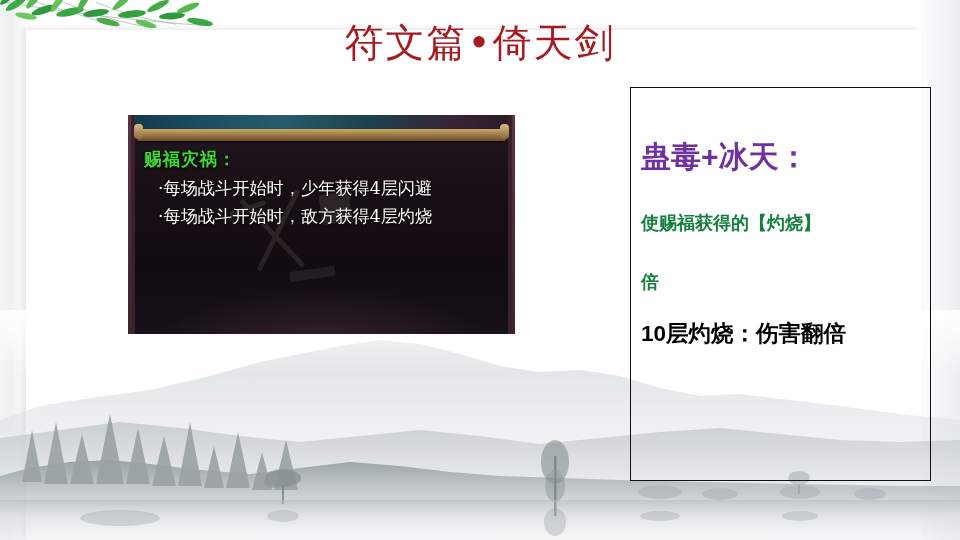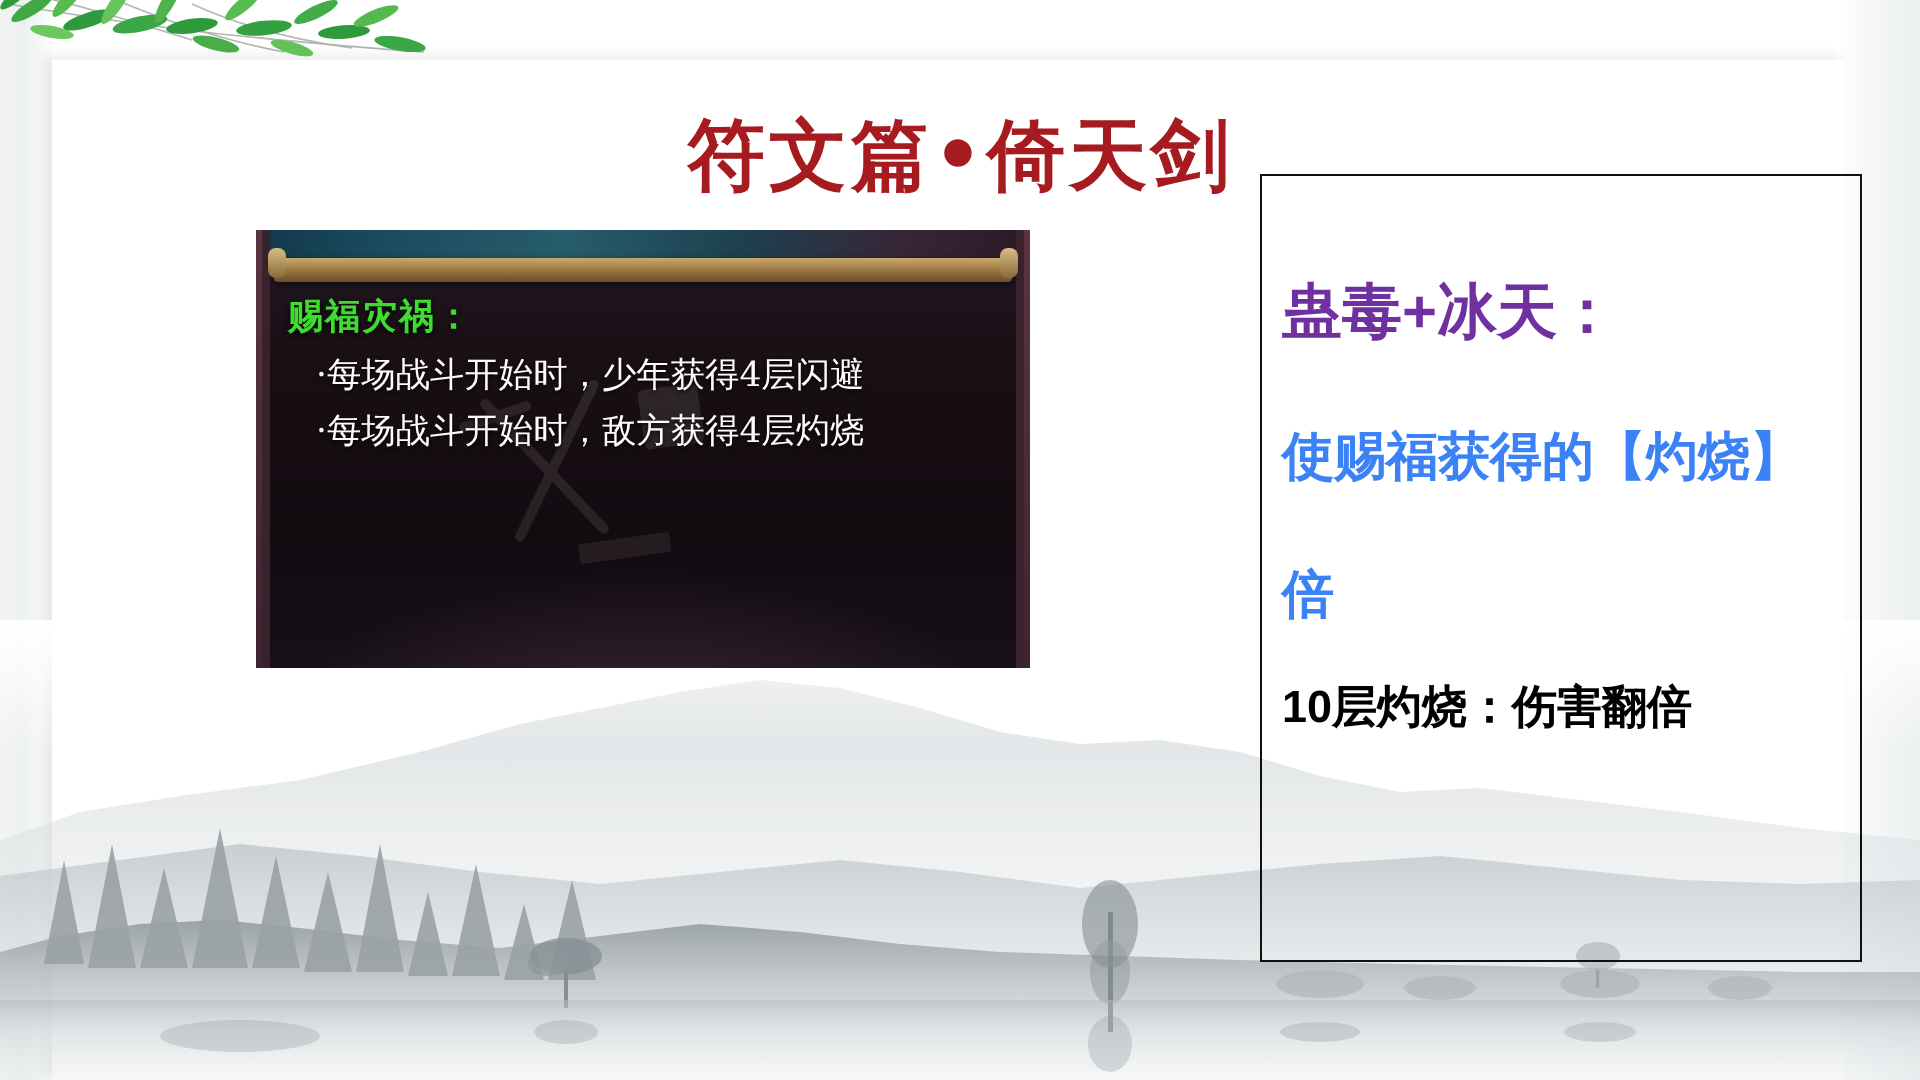--- a/index.html
+++ b/index.html
@@ -67,26 +67,25 @@
   }
 
   
   .title {
     position: absolute;
     left: 0; top: 16px;
     width: 960px;
     text-align: center;
     font-family: "DejaVu Serif", "Liberation Serif", serif;
     font-size: 39px;
-    font-weight: 700;
+    font-weight: 400;
     letter-spacing: 2px;
     color: #a61b20;
     z-index: 7;
     white-space: nowrap;
-    margin-top: 35px;
   }
 
   
   .game-shot {
     position: absolute;
     left: 128px;
     top: 115px;
     width: 379px;
     height: 219px;
     z-index: 8;
@@ -202,23 +201,23 @@
   }
   .note-title {
     color: #7030a0;
     font-weight: 700;
     font-size: 30px;
     line-height: 1.25;
     letter-spacing: 0px;
     margin-bottom: 1px;
   }
   .note-body {
-    color: #3b82f6;
+    color: #15803d;
     font-weight: 700;
-    font-size: 26px;
+    font-size: 18px;
     line-height: 1.28;
     margin-top: 36px;
   }
   .note-spacer { height: 26px; }
   .note-footer {
     color: #000000;
     font-weight: 700;
     font-size: 22.5px;
     line-height: 1.28;
   }

